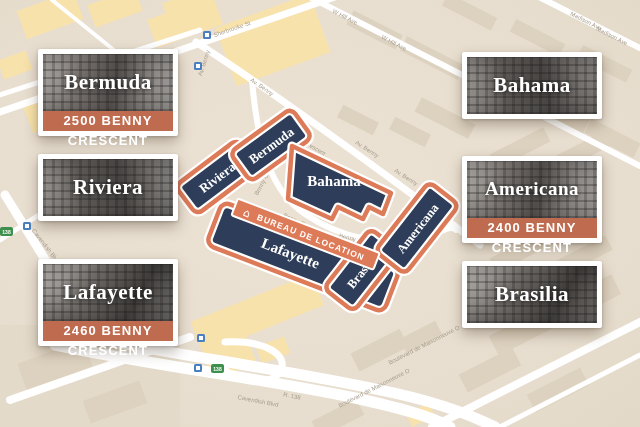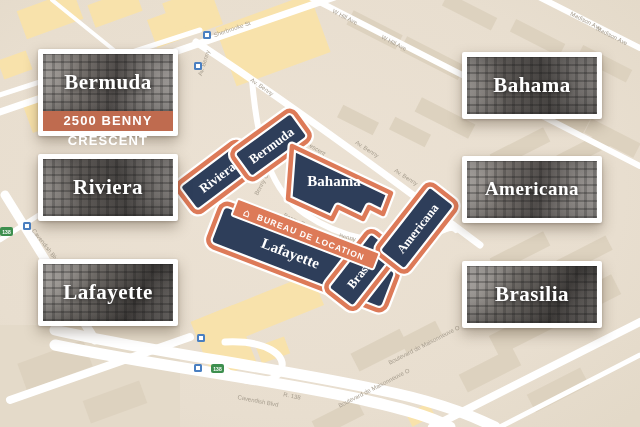--- a/index.html
+++ b/index.html
@@ -244,32 +244,34 @@
 <div class="card" id="card-riviera">
   <div class="photo v2">
     <div class="bname">Riviera</div>
   </div>
 </div>
 
 <div class="card" id="card-lafayette">
   <div class="photo v3">
     <div class="bname">Lafayette</div>
   </div>
+  <div class="addr">2460 BENNY CRESCENT</div>
 </div>
 
 <div class="card" id="card-bahama">
   <div class="photo v2">
     <div class="bname">Bahama</div>
   </div>
 </div>
 
 <div class="card" id="card-americana">
   <div class="photo">
     <div class="bname small">Americana</div>
   </div>
+  <div class="addr">2400 BENNY CRESCENT</div>
 </div>
 
 <div class="card" id="card-brasilia">
   <div class="photo v3">
     <div class="bname">Brasilia</div>
   </div>
 </div>
 
 </div>
 

